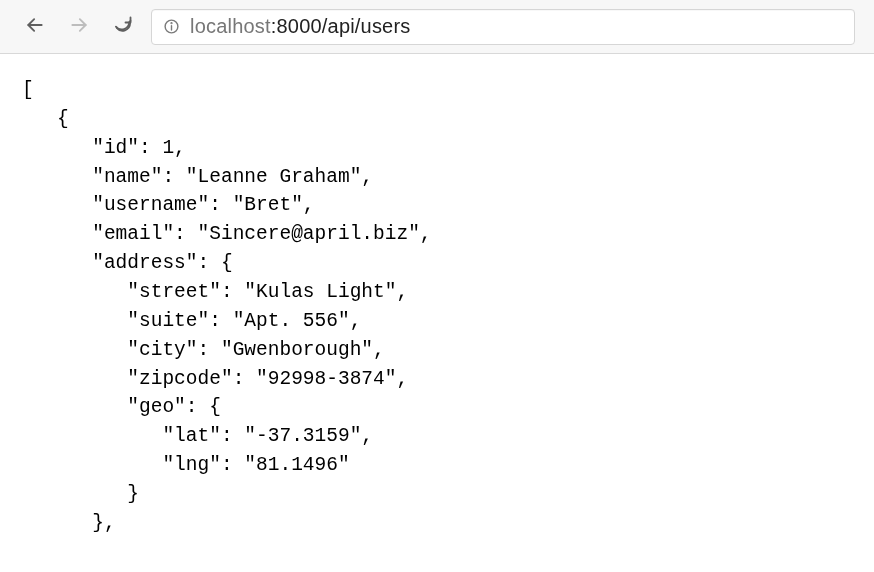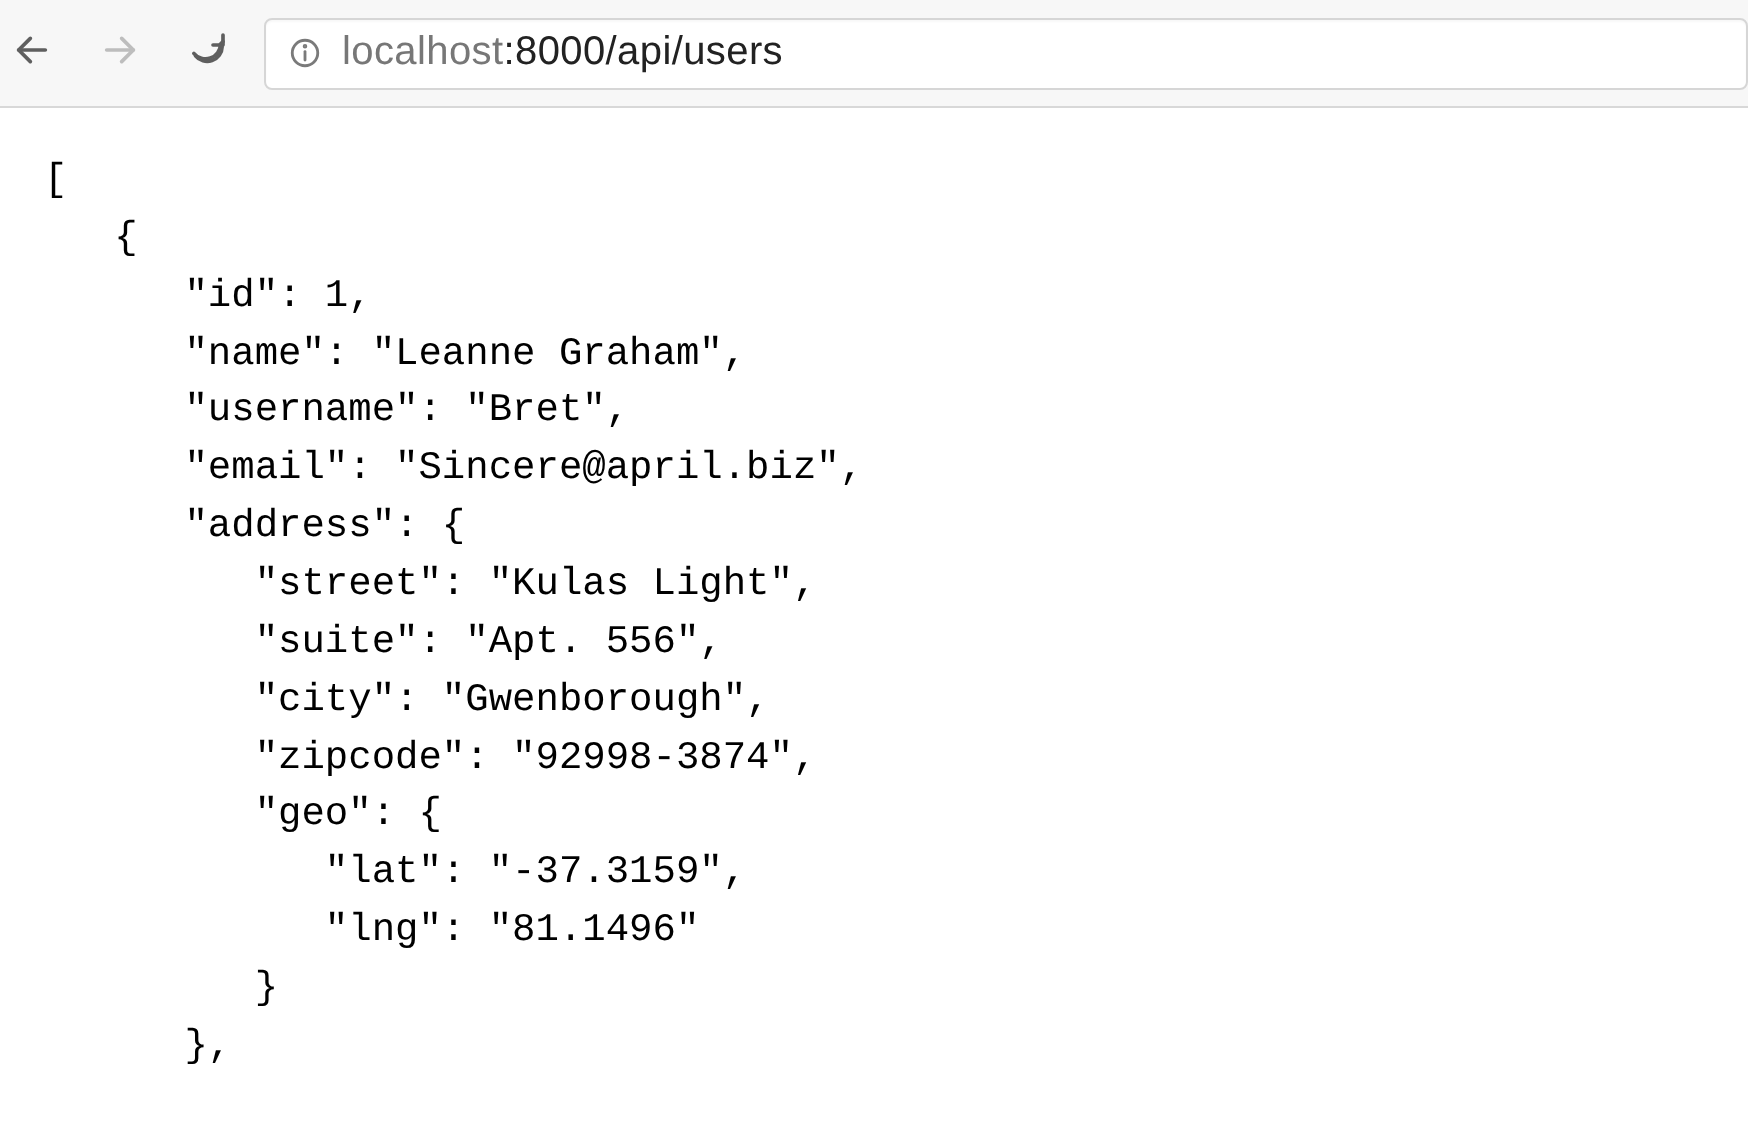--- a/index.html
+++ b/index.html
@@ -11,21 +11,21 @@
       font-family: -apple-system, BlinkMacSystemFont, "Segoe UI", Helvetica, Arial, sans-serif;
       background: #ffffff;
       width: 874px;
       height: 572px;
       overflow: hidden;
     }
     .toolbar {
       display: flex;
       align-items: center;
       height: 54px;
-      padding: 0 0;
+      padding: 0 19px;
       gap: 12px;
       border-bottom: 1px solid #d8d8d8;
       background: #f7f7f7;
     }
     .nav-button {
       width: 32px;
       height: 32px;
       display: flex;
       align-items: center;
       justify-content: center;

